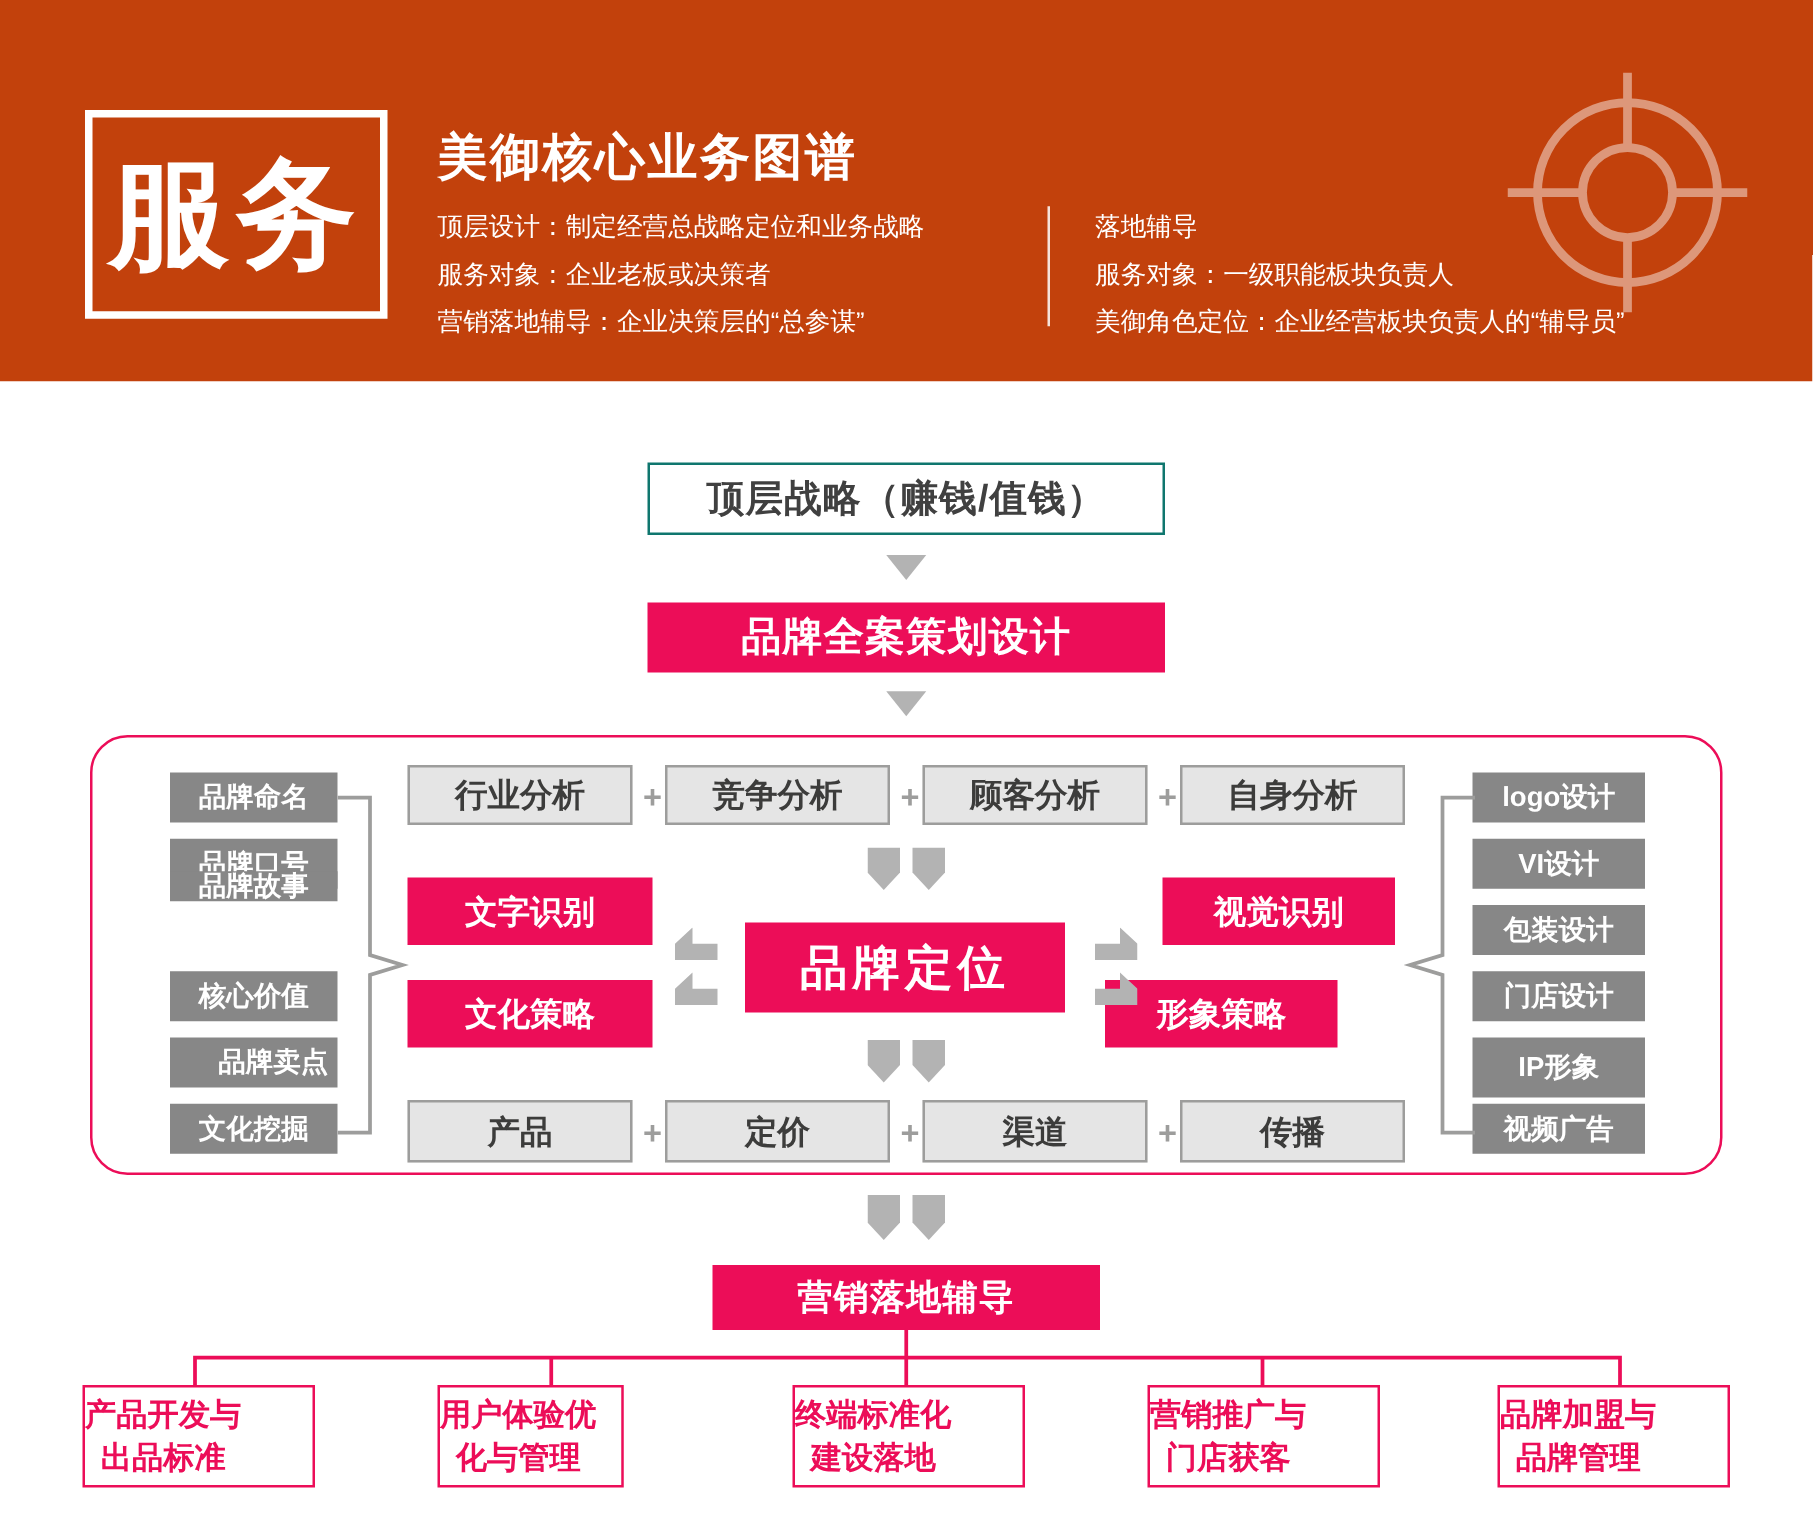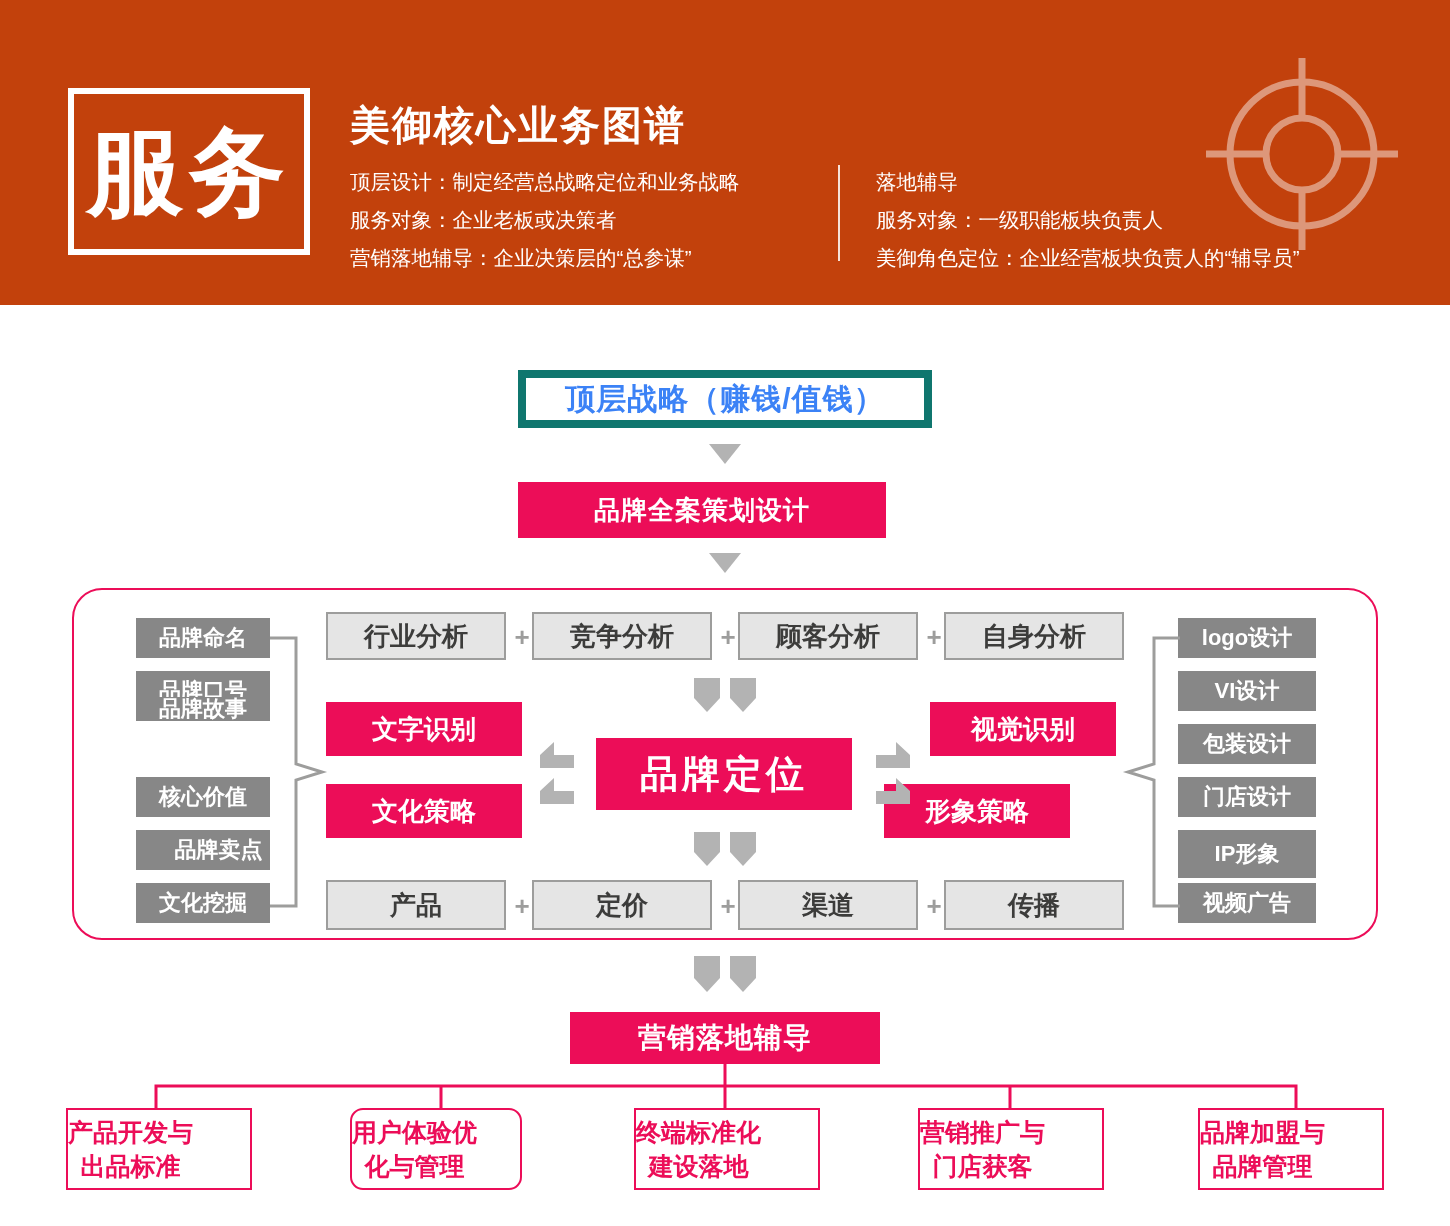--- a/index.html
+++ b/index.html
@@ -74,23 +74,23 @@
   .target-icon {
     position: absolute;
     right: 52px; top: 58px;
     width: 192px; height: 192px;
     opacity: 0.45;
   }
 
   
   .node-outline {
     position: absolute;
-    border: 8px solid #0f766e;
+    border: 2px solid #0f766e;
     background: #ffffff;
-    color: #3b82f6;
+    color: #404040;
     display: flex;
     align-items: center;
     justify-content: center;
     font-weight: bold;
     box-sizing: border-box;
   }
   .node-solid {
     position: absolute;
     background: #ec0d58;
     color: #ffffff;
@@ -101,22 +101,22 @@
     box-sizing: border-box;
   }
   #top-strategy {
     left: 518px; top: 370px;
     width: 414px; height: 58px;
     font-size: 30px;
     letter-spacing: 1px;
   }
   #brand-planning {
     left: 518px; top: 482px;
-    width: 368px; height: 56px;
-    font-size: 26px;
+    width: 414px; height: 56px;
+    font-size: 32px;
     letter-spacing: 1px;
   }
   .arrow-down {
     position: absolute;
     width: 0; height: 0;
     border-left: 16px solid transparent;
     border-right: 16px solid transparent;
     border-top: 20px solid #b3b3b3;
   }
   #arrow1 { left: 709px; top: 444px; }
@@ -326,21 +326,21 @@
   <path d="M659 0 L659 22 M90 44 L90 22 L1230 22 L1230 44 M375 22 L375 44 M659 22 L659 44 M944 22 L944 44" fill="none" stroke="#ec0d58" stroke-width="3"></path>
   <path d="M66 44 L66 30 Q66 22 78 22" fill="none" stroke="#ec0d58" stroke-width="0"></path>
 </svg>
 
 <div class="bottom-node" style="left:66px; width:186px;">
   <div>
     <div>产品开发与</div>
     <div>出品标准</div>
   </div>
 </div>
-<div class="bottom-node" style="left:350px; width:172px;border-radius:13px;">
+<div class="bottom-node" style="left:350px; width:149px;">
   <div>
     <div>用户体验优</div>
     <div>化与管理</div>
   </div>
 </div>
 <div class="bottom-node" style="left:634px; width:186px;">
   <div>
     <div>终端标准化</div>
     <div>建设落地</div>
   </div>

